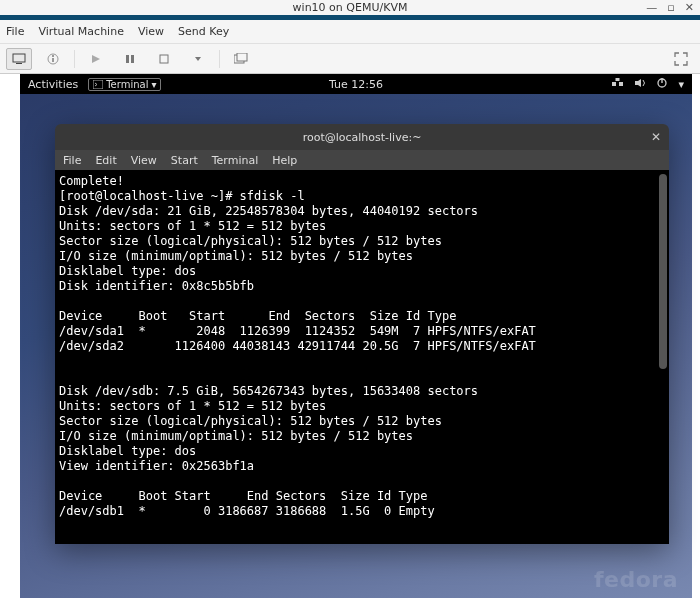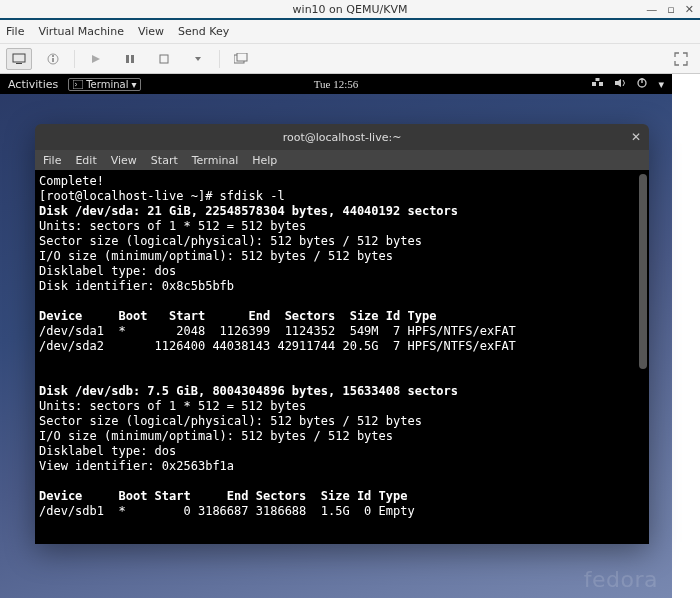--- a/index.html
+++ b/index.html
@@ -1,52 +1,52 @@
 <!DOCTYPE html>
 <html><head>
 <meta charset="utf-8">
 <style>
 * { margin: 0; padding: 0; box-sizing: border-box; }
 body { width: 700px; height: 598px; font-family: "DejaVu Sans", sans-serif; background: #fff; position: relative; overflow: hidden; }
 
 
-.host-titlebar { height: 20px; background: #f5f5f5; border-bottom: 2px solid #0c4a6e; display: flex; align-items: center; justify-content: center; position: relative; font-size: 11px; color: #333; }
+.host-titlebar { height: 20px; background: #f5f5f5; border-bottom: 5px solid #0c4a6e; display: flex; align-items: center; justify-content: center; position: relative; font-size: 11px; color: #333; }
 .host-titlebar .win-controls { position: absolute; right: 6px; display: flex; gap: 10px; font-size: 11px; color: #555; }
 
 
 .host-menubar { height: 24px; background: #f5f5f5; border-bottom: 1px solid #e0e0e0; display: flex; align-items: center; padding: 0 6px; font-size: 11px; color: #333; gap: 14px; }
 
 
 .host-toolbar { height: 30px; background: #f5f5f5; border-bottom: 1px solid #ccc; display: flex; align-items: center; padding: 0 6px; gap: 8px; position: relative; }
 .tool-btn { width: 26px; height: 22px; display: flex; align-items: center; justify-content: center; border: 1px solid transparent; border-radius: 2px; color: #555; }
 .tool-btn.active { border-color: #bbb; background: #e8e8e8; }
 .tool-sep { width: 1px; height: 18px; background: #ddd; }
 .tool-rt { position: absolute; right: 6px; display:flex; align-items:center; }
 
 
-.guest-area { width: 672px; height: 524px; background: linear-gradient(160deg, #2a3a66 0%, #344a7a 35%, #4a5a88 55%, #5a6a96 70%, #6a7aa4 85%, #7888b0 100%); position: relative; }
+.guest-area { width: 672px; height: 524px; background: linear-gradient(160deg, #2a3a66 0%, #344a7a 35%, #4a5a88 55%, #5a6a96 70%, #6a7aa4 85%, #7888b0 100%); position: relative; margin-left: 20px; }
 
 
 .gnome-topbar { height: 20px; background: #000; color: #ddd; font-size: 11px; display: flex; align-items: center; padding: 0 8px; position: relative; }
 .gn-left { display: flex; align-items: center; gap: 10px; }
-.gn-center { position: absolute; left: 50%; transform: translateX(-50%); font-family: Liberation Serif, serif; }
+.gn-center { position: absolute; left: 50%; transform: translateX(-50%); }
 .gn-right { position: absolute; right: 8px; display: flex; gap: 10px; align-items: center; }
 .gn-box { border: 1px solid #777; padding: 0 4px; border-radius: 2px; font-size: 10px; display:flex; align-items:center; gap:3px;}
 
 
 .term-window { position: absolute; left: 35px; top: 50px; width: 614px; height: 420px; border-radius: 6px 6px 0 0; overflow: hidden; box-shadow: 0 8px 30px rgba(0,0,0,.4); display: flex; flex-direction: column; }
 .term-title { height: 26px; background: #383838; color: #ddd; font-size: 11px; display: flex; align-items: center; justify-content: center; position: relative; }
 .term-title .close { position: absolute; right: 8px; color: #ccc; font-size: 12px; }
 .term-menu { height: 20px; background: #444; color: #ddd; font-size: 11px; display: flex; align-items: center; padding: 0 8px; gap: 14px; }
 .term-body { flex: 1; background: #000; color: #fff; font-family: "DejaVu Sans Mono", monospace; font-size: 12px; line-height: 15px; padding: 4px 0 4px 4px; white-space: pre; position: relative; }
 .term-scroll { position: absolute; right: 2px; top: 4px; width: 8px; height: 195px; background: #555; border-radius: 4px; }
-.term-body b { font-weight: bold; }
+.term-body b { font-weight: normal; }
 
 
-.fed-mark { position: absolute; right: 14px; bottom: 6px; color: rgba(255,255,255,.14); font-size: 22px; font-weight: 400; letter-spacing: 0.5px; }
+.fed-mark { position: absolute; right: 14px; bottom: 6px; color: rgba(255,255,255,.14); font-size: 22px; font-weight: 700; letter-spacing: 0.5px; }
 </style>
 </head>
 <body>
 
 <div class="host-titlebar">
   <span>win10 on QEMU/KVM</span>
   <div class="win-controls">
     <span>—</span>
     <span>▫</span>
     <span>✕</span>
@@ -165,21 +165,21 @@
 <span>Sector size (logical/physical): 512 bytes / 512 bytes</span>
 <span>I/O size (minimum/optimal): 512 bytes / 512 bytes</span>
 <span>Disklabel type: dos</span>
 <span>Disk identifier: 0x8c5b5bfb</span>
 <span></span>
 <b>Device     Boot   Start      End  Sectors  Size Id Type</b>
 <span>/dev/sda1  *       2048  1126399  1124352  549M  7 HPFS/NTFS/exFAT</span>
 <span>/dev/sda2       1126400 44038143 42911744 20.5G  7 HPFS/NTFS/exFAT</span>
 <span></span>
 <span></span>
-<b>Disk /dev/sdb: 7.5 GiB, 8004304896 bytes, 15633408 sectors</b>
+<b>Disk /dev/sdb: 7.5 GiB, 5654267343 bytes, 15633408 sectors</b>
 <span>Units: sectors of 1 * 512 = 512 bytes</span>
 <span>Sector size (logical/physical): 512 bytes / 512 bytes</span>
 <span>I/O size (minimum/optimal): 512 bytes / 512 bytes</span>
 <span>Disklabel type: dos</span>
 <span>View identifier: 0x2563bf1a</span>
 <span></span>
 <b>Device     Boot Start     End Sectors  Size Id Type</b>
 <span>/dev/sdb1  *        0 3186687 3186688  1.5G  0 Empty</span><div class="term-scroll"></div></div>
   </div>
 

